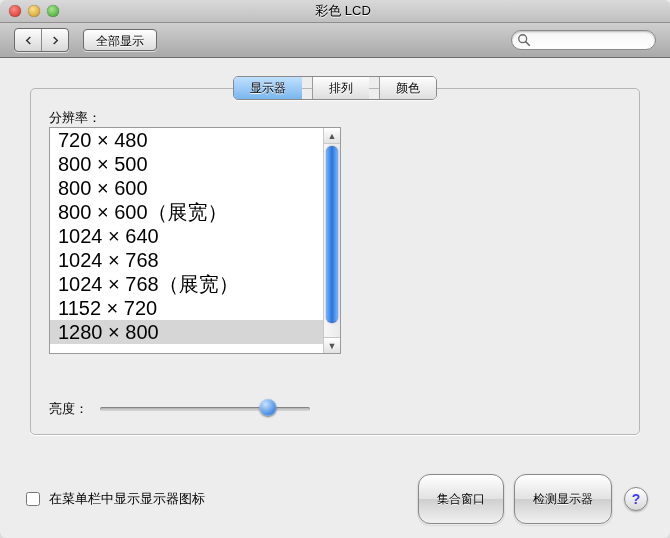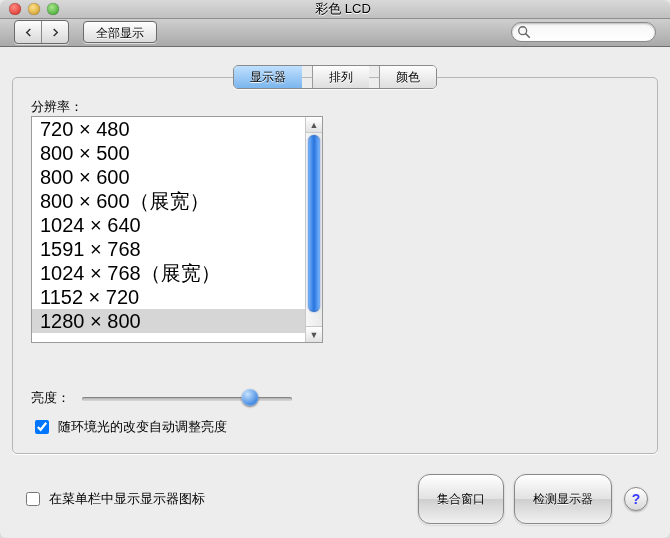--- a/index.html
+++ b/index.html
@@ -104,21 +104,21 @@
   }
   .search-wrap svg {
     position: absolute; left: 6px; top: 3px;
     width: 14px; height: 14px;
   }
   
   .content {
     flex: 1;
     display: flex;
     flex-direction: column;
-    padding: 18px 12px 10px;
+    padding: 18px 30px 10px;
     box-sizing: border-box;
   }
   .tabs-row {
     display: flex;
     justify-content: center;
     margin-bottom: -12px;
     position: relative;
     z-index: 2;
   }
   .tabs {
@@ -191,21 +191,21 @@
   .list-scroll .arrow.down { border-top:1px solid #c8c8c8; }
   .list-scroll .track { flex:1; position:relative; }
   .list-scroll .thumb {
     position:absolute; left:2px; right:2px; top:2px; bottom:14px;
     border-radius: 6px;
     background: linear-gradient(90deg,#7fb9ff,#2f7ae0 45%,#2f7ae0 55%,#7fb9ff);
     box-shadow: inset 0 0 1px rgba(0,0,0,0.5), 0 0 2px rgba(0,70,200,0.5);
   }
   
   .brightness-row {
-    display:flex; align-items:center;
+    display:flex; align-items:flex-start;
     margin-top: 46px;
     gap: 12px;
   }
   .slider {
     position: relative;
     width: 210px;
     height: 16px;
   }
   .slider .track {
     position:absolute; left:0; right:0; top:7px;
@@ -307,21 +307,21 @@
     <div class="panel">
       <div class="field-label">分辨率：</div>
 
       <div class="listbox-wrap">
         <div class="listbox" id="res-list">
             <div class="item">720 × 480</div>
             <div class="item">800 × 500</div>
             <div class="item">800 × 600</div>
             <div class="item">800 × 600（展宽）</div>
             <div class="item">1024 × 640</div>
-            <div class="item">1591 × 768</div>
+            <div class="item">1024 × 768</div>
             <div class="item">1024 × 768（展宽）</div>
             <div class="item">1152 × 720</div>
             <div class="item selected">1280 × 800</div>
           </div>
         <div class="list-scroll">
           <div class="arrow">▲</div>
           <div class="track">
             <div class="thumb"></div>
           </div>
           <div class="arrow down">▼</div>
@@ -329,24 +329,20 @@
       </div>
 
       <div class="brightness-row">
         <span>亮度：</span>
         <div class="slider">
           <div class="track"></div>
           <div class="knob" id="bright-knob" style="left: 80%;"></div>
         </div>
       </div>
 
-      <label class="chk-row">
-        <input type="checkbox" id="auto-chk" checked="" style="">
-        <span>随环境光的改变自动调整亮度</span>
-      </label>
     </div>
   </div>
 
   <div class="bottom-bar">
     <label class="chk-row">
       <input type="checkbox" id="menu-chk" style="">
       <span>在菜单栏中显示显示器图标</span>
     </label>
     <div class="spacer"></div>
     <div class="aqua-btn">

